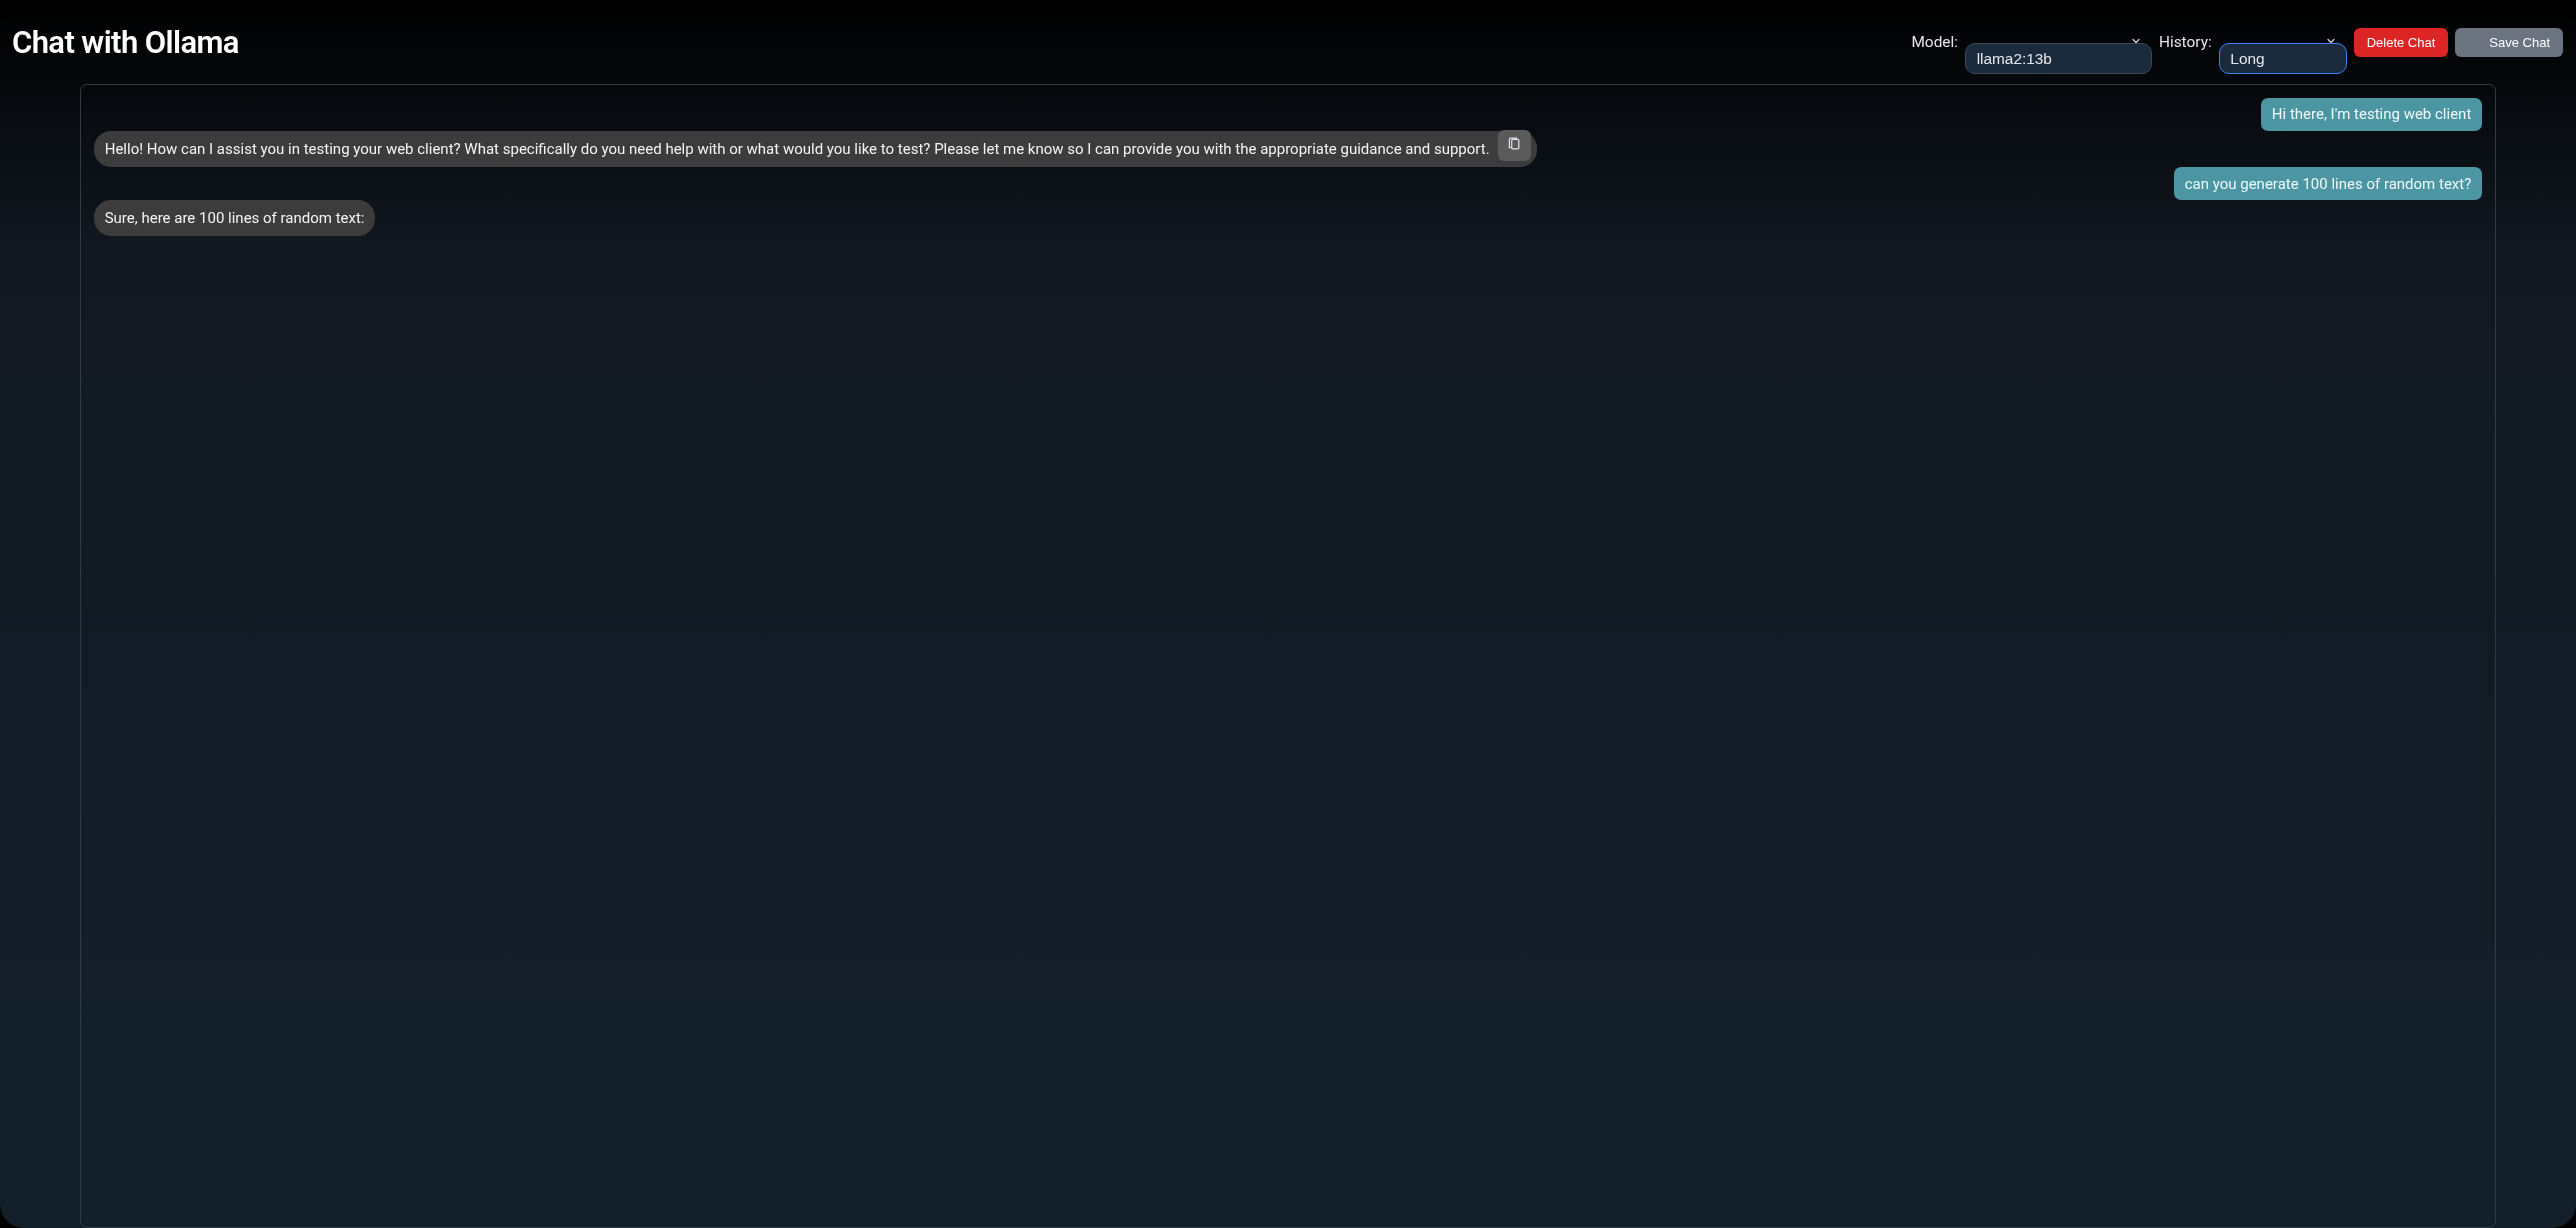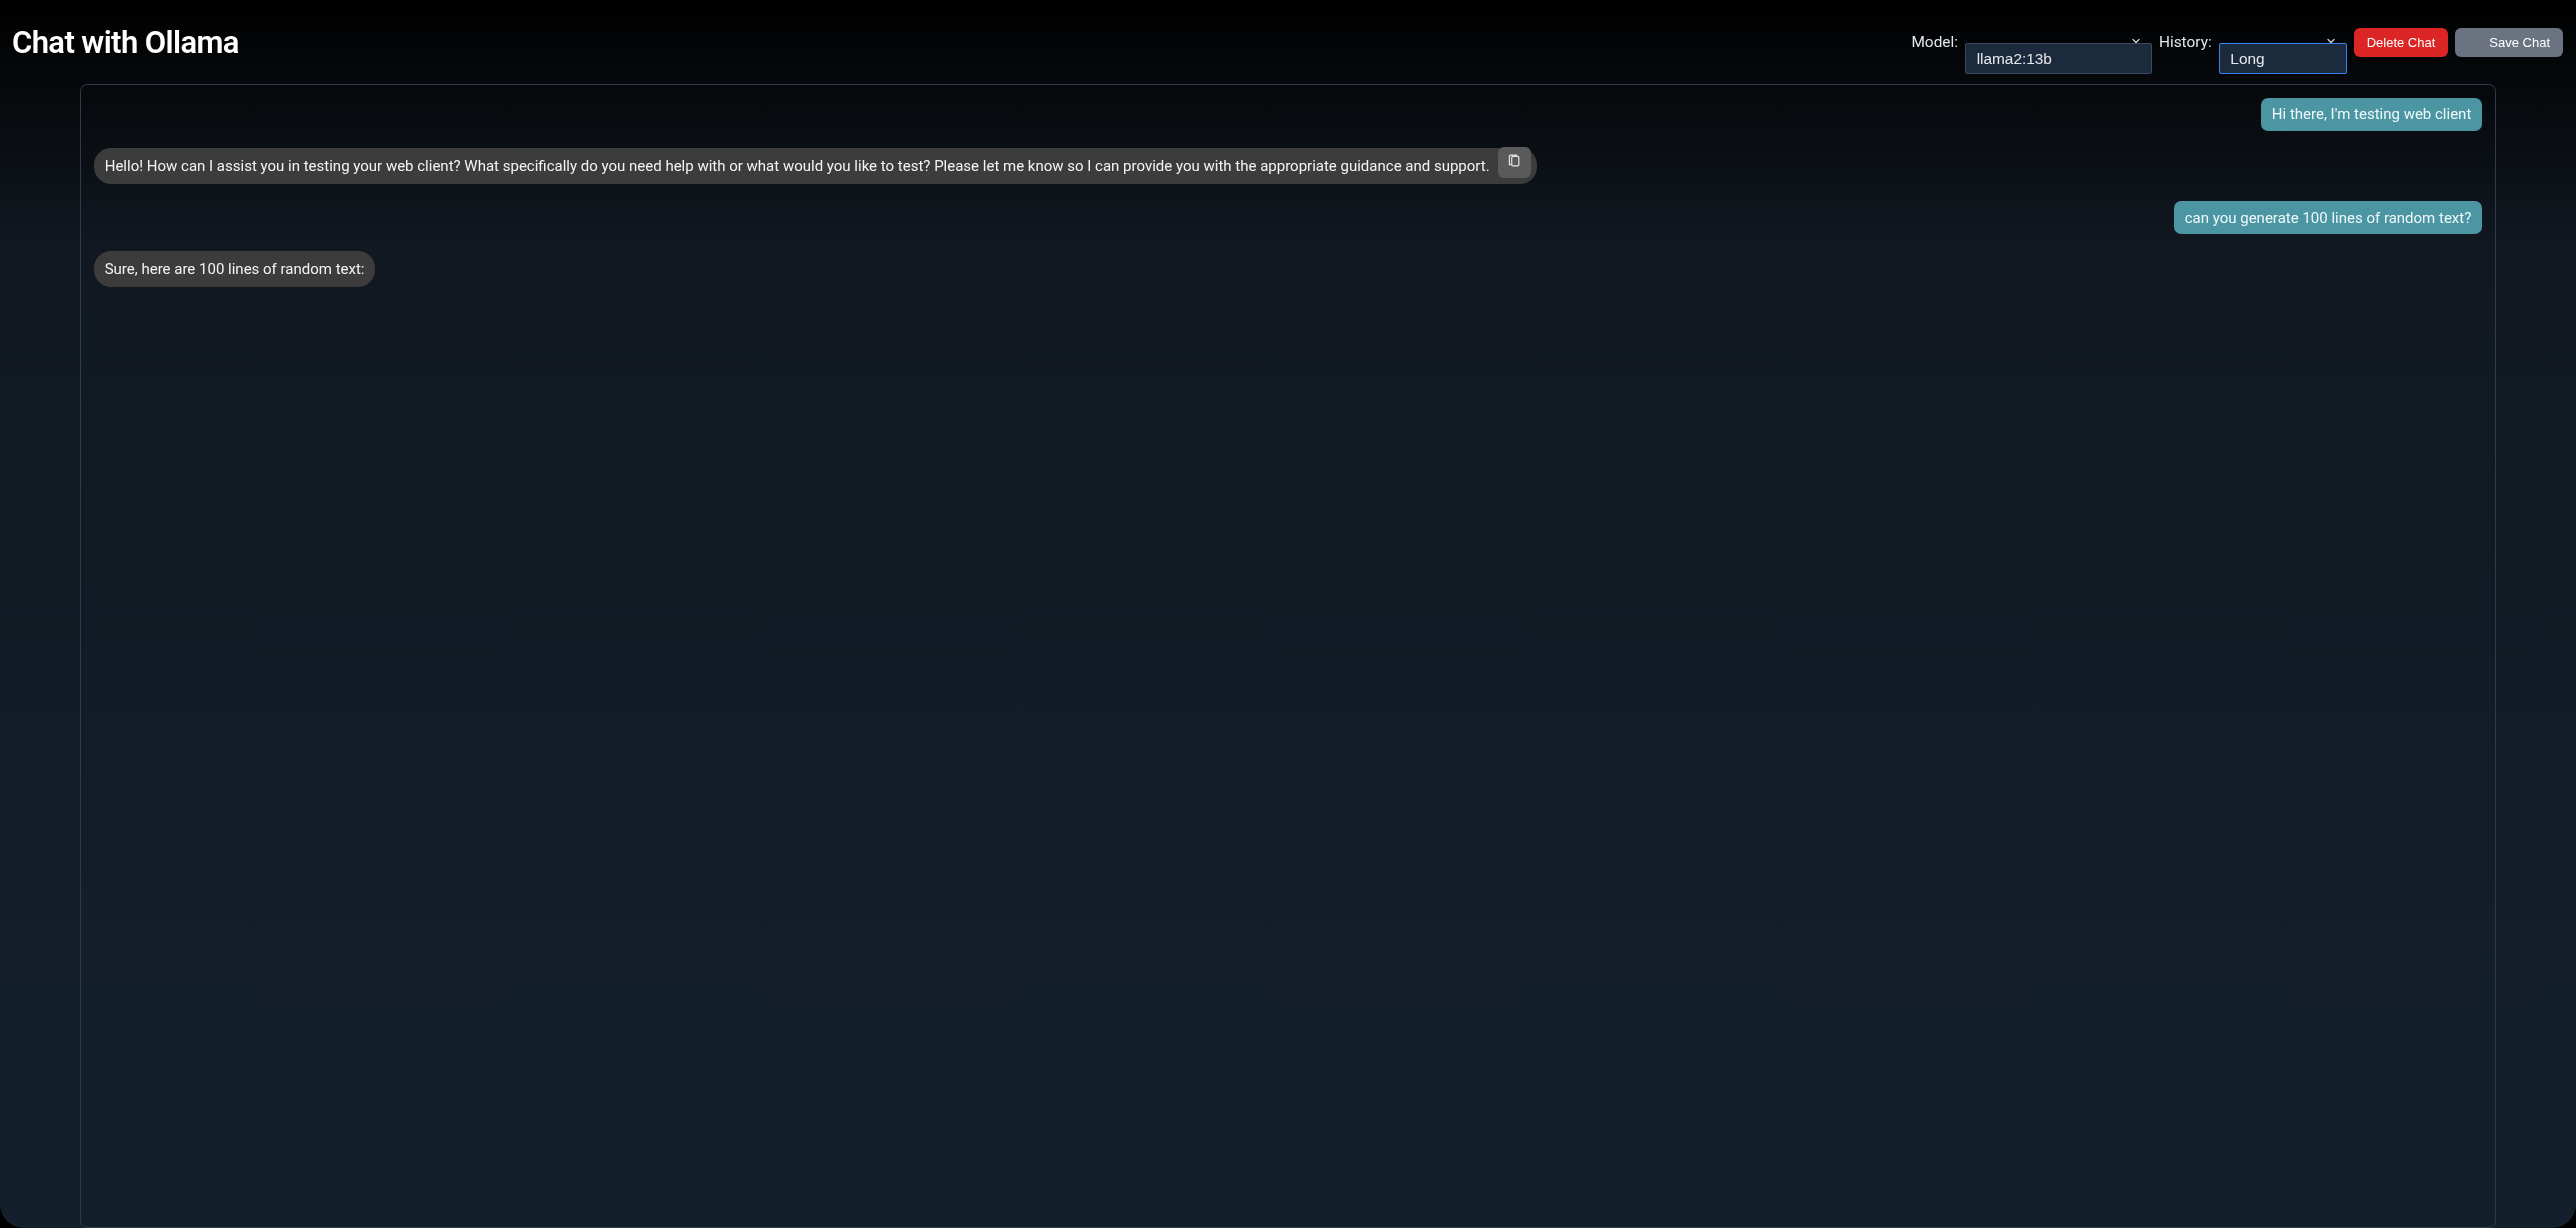--- a/index.html
+++ b/index.html
@@ -48,21 +48,21 @@
       display: inline-flex;
       align-items: center;
     }
     .select {
       appearance: none;
       background: #1b2b3d;
       border: 0.6px solid #3a4a5c;
       color: #e5e7eb;
       font-size: 15.4px;
       padding: 6px 28.4px 6px 10.7px;
-      border-radius: 2px;
+      border-radius: 10px;
       outline: none;
       cursor: pointer;
       margin-top: 32px;
     }
     .select-model { width: 187px; }
     .select-history {
       width: 128px;
       border: 1.5px solid #3b82f6;
       background: #1b2b3d;
     }
@@ -95,21 +95,21 @@
       display: flex;
       flex-direction: column;
       gap: 8.3px;
       position: relative;
     }
     .messages {
       flex: 1;
       overflow: hidden;
       display: flex;
       flex-direction: column;
-      gap: 17px;
+      gap: 0;
     }
     .msg-user {
       align-self: flex-end;
       background: #4c96a4;
       color: #eef9fb;
       padding: 7.1px 10.7px;
       border-radius: 7.1px;
       font-size: 15px;
       max-width: 86%;
     }

